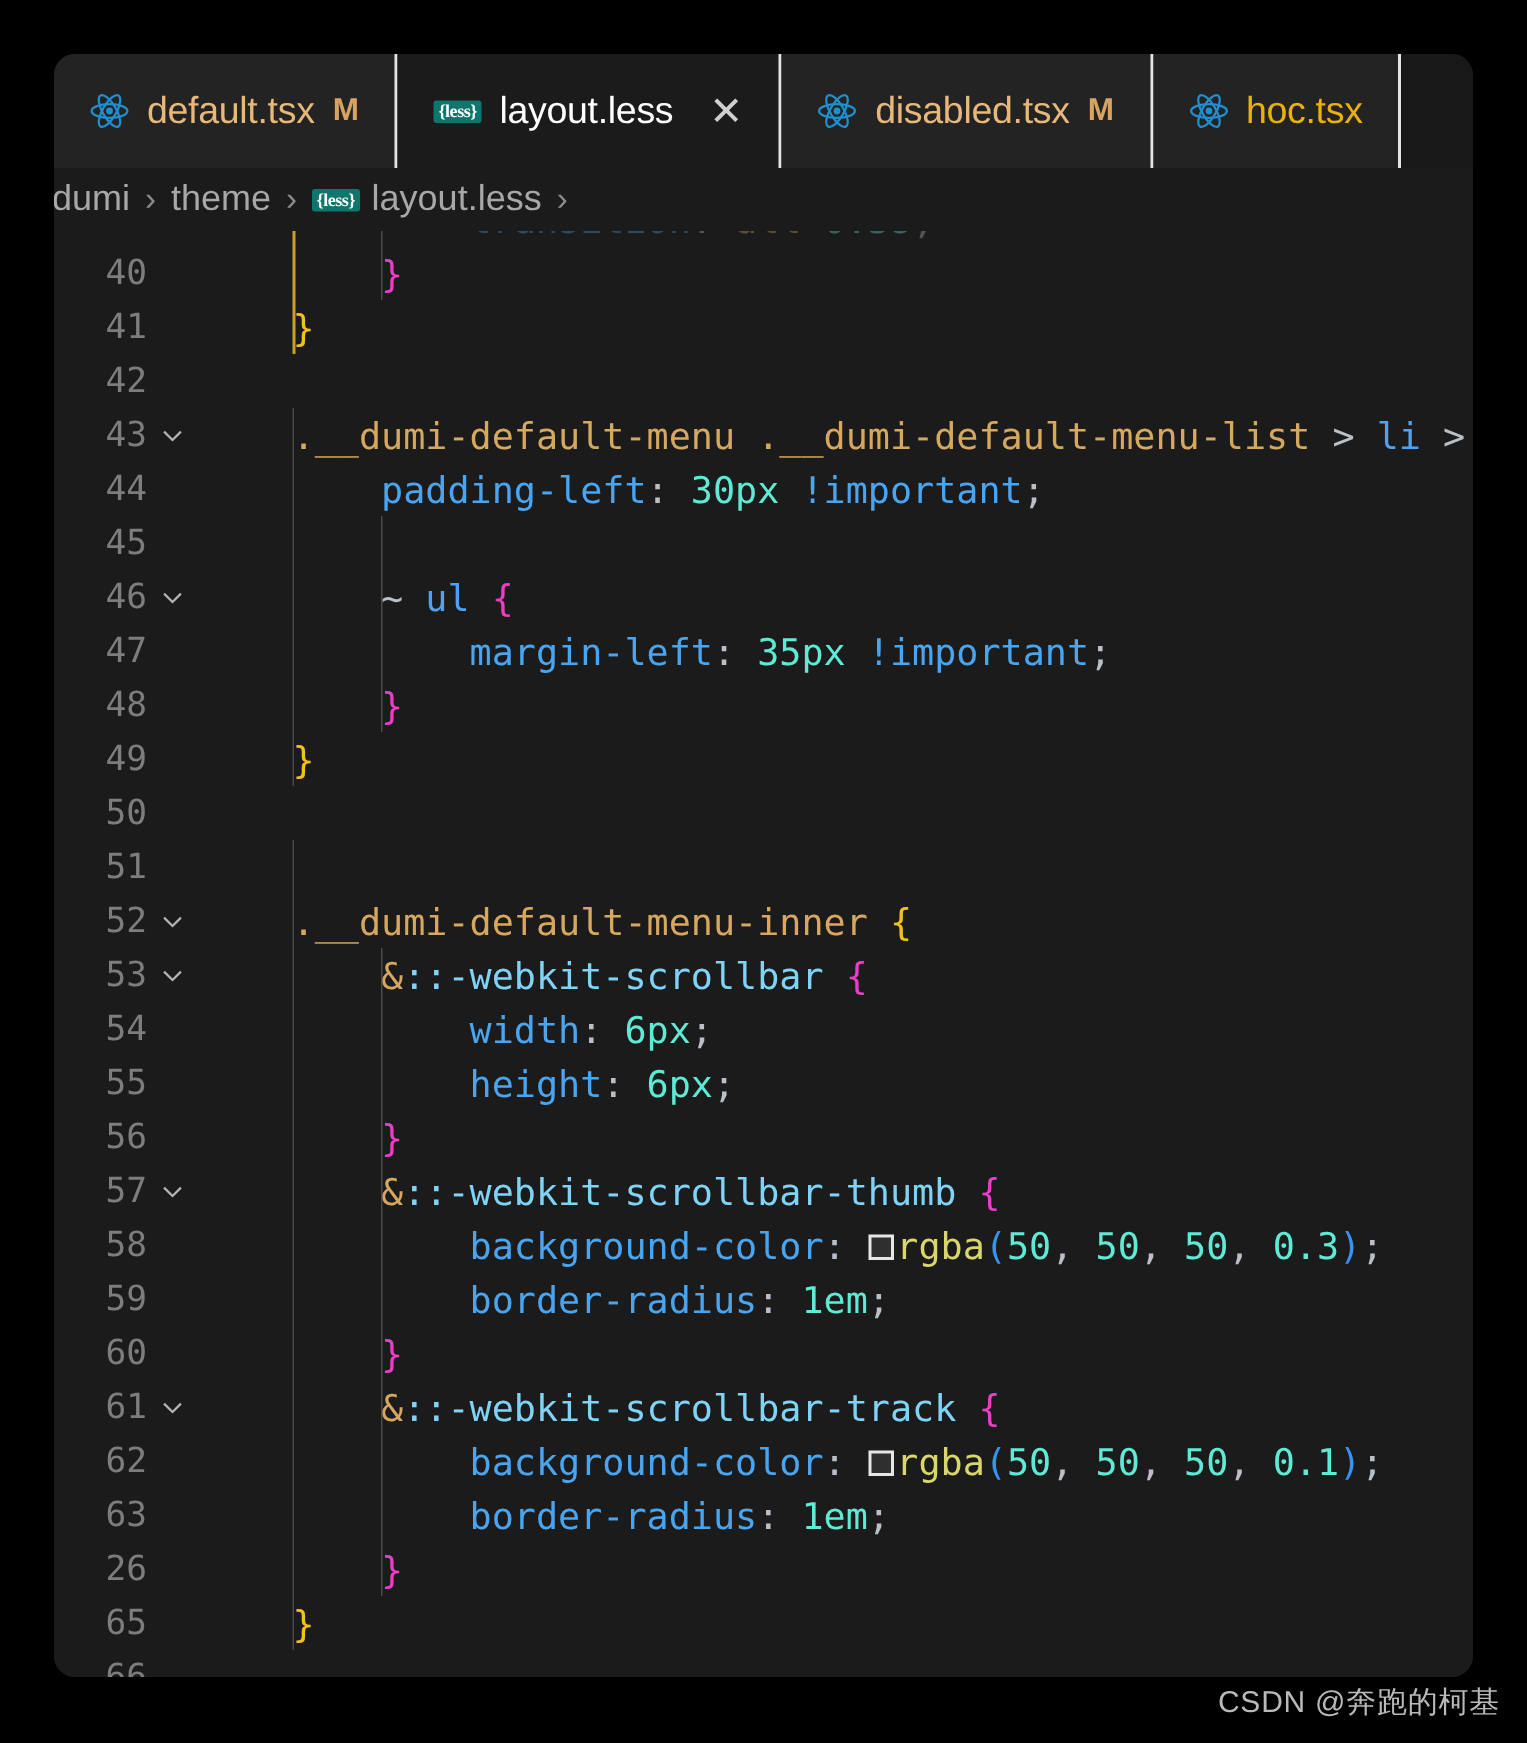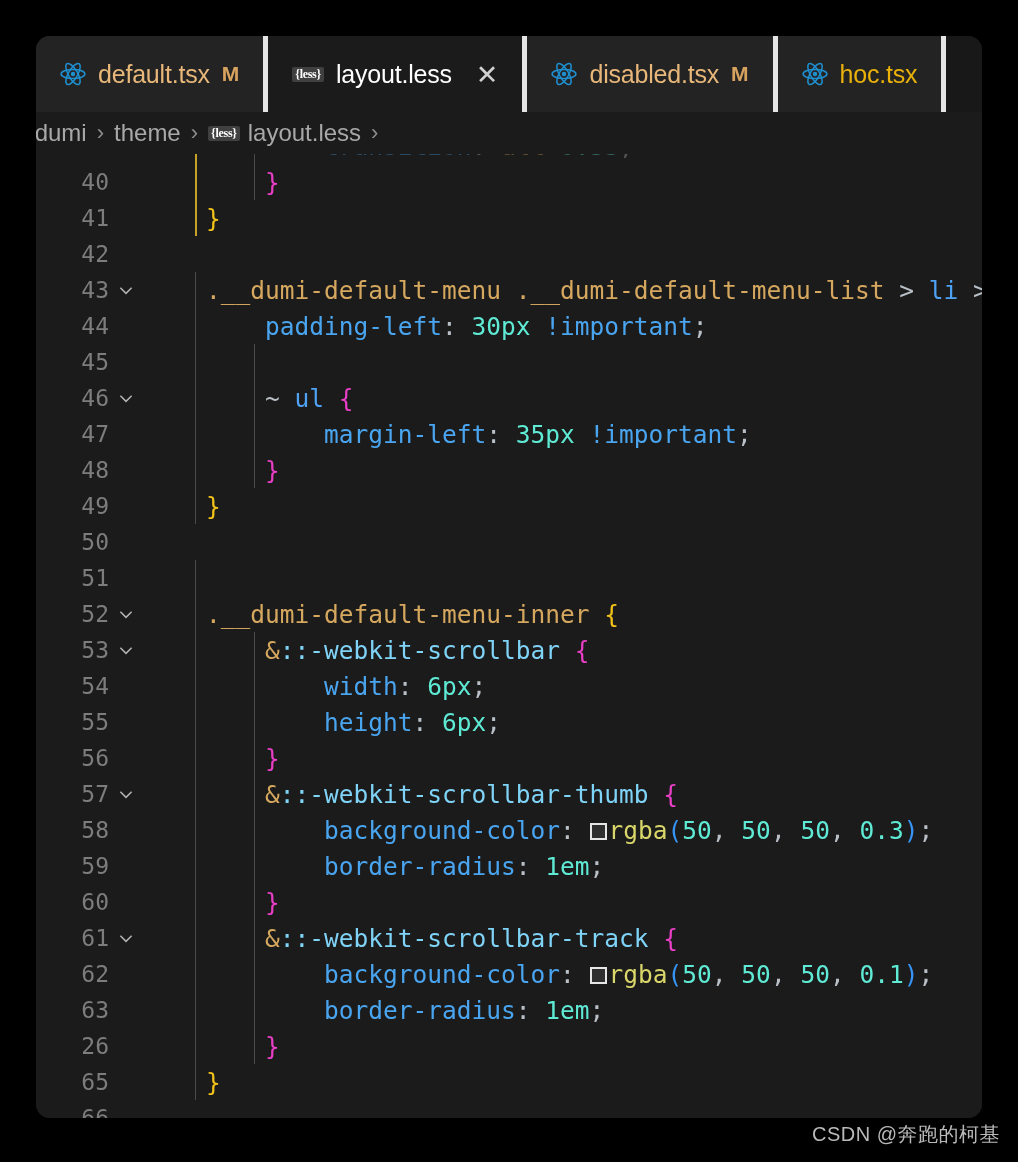--- a/index.html
+++ b/index.html
@@ -28,21 +28,21 @@
     background: #181818;
     align-items: stretch;
     overflow: hidden;
   }
   .tab {
     display: flex;
     align-items: center;
     gap: 12px;
     padding: 0 24px;
     background: #232323;
-    border-right: 5px solid #e5e5e5;
+    border-right: 2px solid #e5e5e5;
     white-space: nowrap;
     position: relative;
     flex: 0 0 auto;
   }
   .tab.active { background: #1b1b1b; }
   .tab-label {
     font-size: 25px;
     letter-spacing: -0.2px;
     font-family: "Liberation Sans", sans-serif;
   }
@@ -57,21 +57,21 @@
   .tab-close {
     color: #d0d0d0; font-size: 27px; line-height: 1;
     margin-left: 12px; font-family: "DejaVu Sans", sans-serif;
   }
 
   
   .ico-react { width: 26px; height: 26px; flex: 0 0 26px; display:block; }
   
   .ico-less {
     display:inline-block;
-    background:#404040;
+    background:#0f766e;
     color:#ffffff;
     font-size: 12px;
     font-weight: bold;
     font-family: "Liberation Serif", serif;
     padding: 1px 3px 2px 3px;
     border-radius: 2px;
     line-height: 1;
     letter-spacing: -0.3px;
     flex: 0 0 auto;
   }
@@ -96,21 +96,21 @@
 
   
   .editor {
     position: relative;
     height: calc(1082px - 76px - 42px);
     background: #1b1b1b;
     overflow: hidden;
     font-family: "DejaVu Sans Mono", monospace;
     font-size: 24.5px;
   }
-  .code-scroll { position:absolute; left:0; top:-26px; width:100%;padding-left:11px; }
+  .code-scroll { position:absolute; left:0; top:-26px; width:100%; }
   .line { height: 36px; display: flex; align-items: center; white-space: pre; }
   .ln {
     width: 62px; min-width:62px; text-align: right;
     color: #7d7d7d; font-size: 23px;
     font-family: "DejaVu Sans Mono", monospace;
     padding-right: 0px;
   }
   .fold {
     width: 34px; min-width:34px; text-align:center;
     color:#b0b0b0; font-size:16px; line-height:1;

